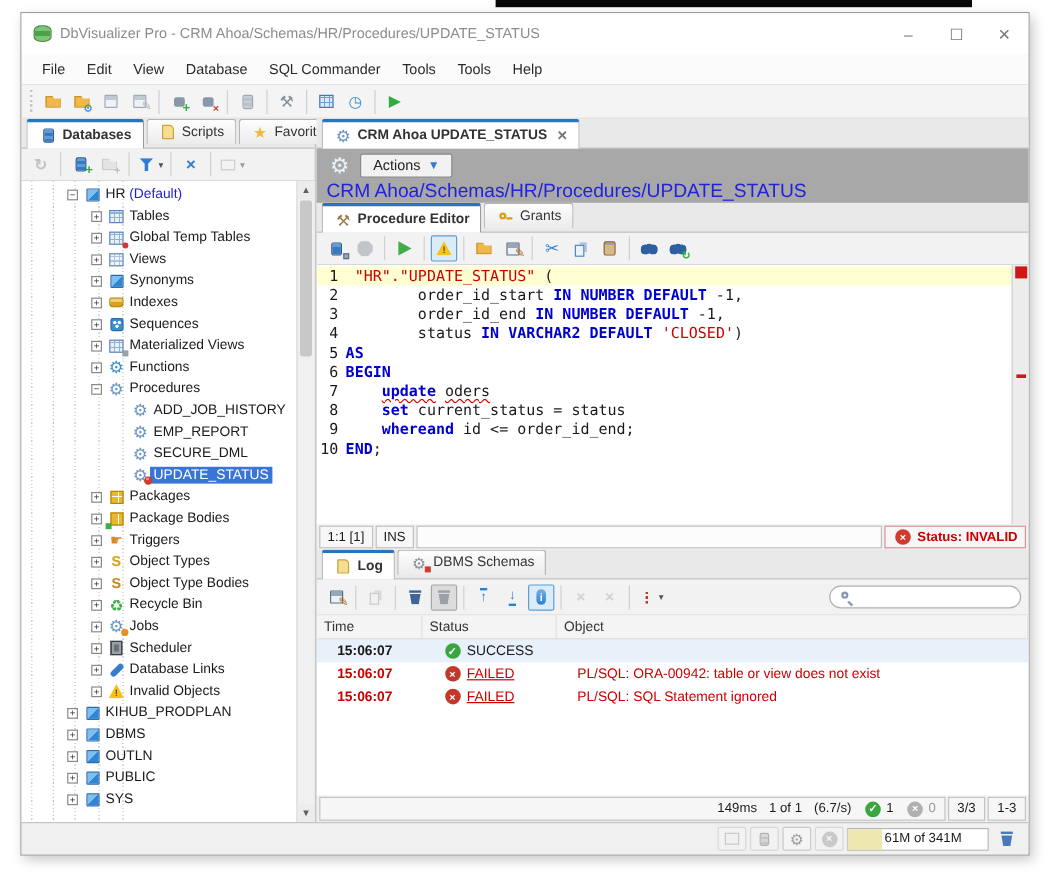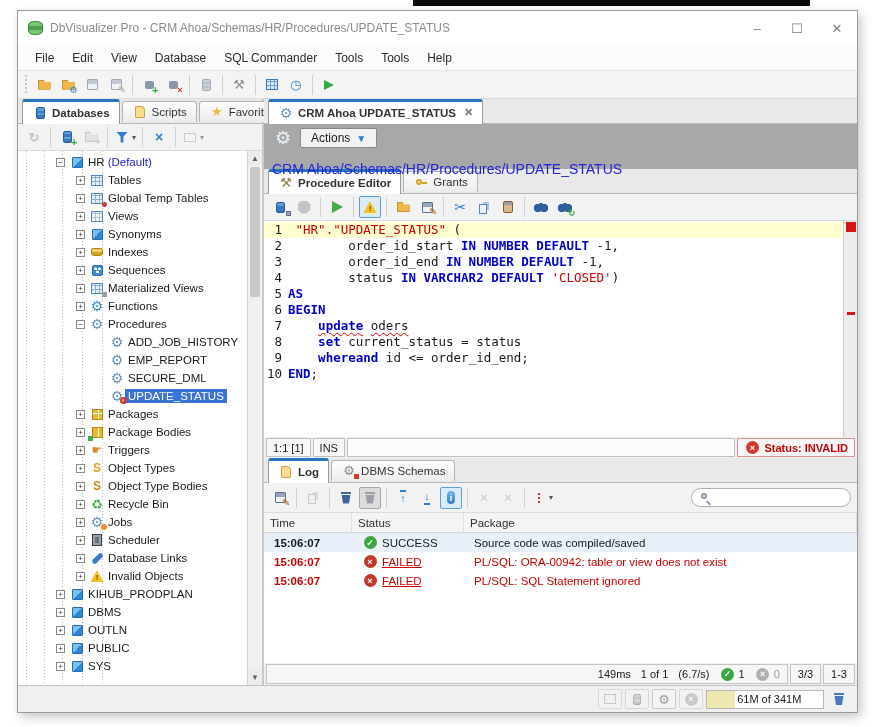--- a/index.html
+++ b/index.html
@@ -31,21 +31,21 @@
   .tb-btn.dis { opacity:.55; }
   .sep { width:1px; height:20px; background:#d0d0d0; margin:0 4px; flex:0 0 auto; }
   .dd { font-size:8px; color:#555; margin-left:2px; }
 
   
   .content { flex:1; display:flex; min-height:0; }
   .leftpanel { width:246px; flex:0 0 auto; border-right:2px solid #c9c9c9; display:flex; flex-direction:column; background:#f0f0f0; min-height:0; }
   .rightpanel { flex:1; display:flex; flex-direction:column; min-width:0; min-height:0; background:#f0f0f0; }
 
   
-  .tabstrip { height:25px; background:#e9e9e9; border-bottom:1px solid #b8b8b8; display:flex; align-items:center; padding-left:4px; flex:0 0 auto; }
+  .tabstrip { height:25px; background:#e9e9e9; border-bottom:1px solid #b8b8b8; display:flex; align-items:flex-start; padding-left:4px; flex:0 0 auto; }
   .tab { display:inline-flex; align-items:center; gap:4px; padding:0 9px; height:21px; margin-right:2px;
     background:linear-gradient(#fdfdfd,#ececec); border:1px solid #b4b4b4; border-bottom:none; border-radius:3px 3px 0 0; color:#333; }
   .tab.active { background:#fff; border-color:#9a9a9a; border-top:3px solid #2675bf; height:25px; font-weight:bold; }
   .tab .close { color:#777; font-size:11px; margin-left:4px; }
 
   
   .objtb { height:27px; background:#f2f2f2; border-bottom:1px solid #dadada; display:flex; align-items:center; padding-left:4px; flex:0 0 auto; }
 
   
   .treewrap { flex:1; display:flex; min-height:0; background:#fff; }
@@ -62,21 +62,21 @@
   .vsb .arr { height:15px; display:flex; align-items:center; justify-content:center; color:#606060; font-size:8px; background:#ececec; }
   .vsb .thumb { height:130px; margin:1px 2px; background:#c8c8c8; border-radius:2px; }
   .vsb .track { flex:1; }
 
   
   .objheader { height:45px; background:#a8a8a8; flex:0 0 auto; padding:4px 8px 2px 8px; position:relative; }
   .objheader .row1 { display:flex; align-items:center; gap:6px; }
   .objheader .title { color:#fff; font-size:16px; font-weight:bold; flex:1; }
   .actionsbtn { display:inline-flex; align-items:center; gap:6px; background:#f2f2f2; border:1px solid #8a8a8a; padding:2px 10px; border-radius:2px; font-size:12px; color:#222; }
   .actionsbtn .car { color:#2e7fd4; font-size:10px; }
-  .crumb { color:#2222dd; font-size:14px; margin-top:13px; }
+  .crumb { color:#2222dd; font-size:16px; margin-top:3px; }
 
   
   .edtb { height:27px; background:#f2f2f2; border-bottom:1px solid #d8d8d8; display:flex; align-items:center; padding-left:4px; flex:0 0 auto; }
 
   
   .editor { flex:1; background:#fff; display:flex; min-height:0; font-family:"DejaVu Sans Mono", monospace; font-size:12.5px; }
   .codearea { flex:1; overflow:hidden; padding-top:1px; }
   .codeline { height:16px; line-height:16px; white-space:pre; display:flex; }
   .codeline.hl { background:#ffffd2; }
   .lnum { width:24px; text-align:right; padding-right:6px; color:#1a1a1a; flex:0 0 auto; }
@@ -96,21 +96,21 @@
 
   
   .logtb { height:30px; background:#f2f2f2; border-bottom:1px solid #dcdcdc; display:flex; align-items:center; padding:0 6px 0 4px; flex:0 0 auto; }
   .searchbox { margin-left:auto; width:160px; height:19px; border:1px solid #b0b0b0; border-radius:10px; background:#fff; display:flex; align-items:center; padding:0 6px; gap:4px; }
   .searchbox input { border:none; outline:none; flex:1; font-size:11px; min-width:0; background:transparent; }
   .logtable { height:150px; background:#fff; overflow:hidden; flex:0 0 auto; display:flex; flex-direction:column; }
   .lth { display:flex; height:20px; background:#f4f4f4; border-bottom:1px solid #d4d4d4; align-items:center; color:#333; flex:0 0 auto; }
   .lth > div { padding:0 6px; border-right:1px solid #e0e0e0; height:100%; display:flex; align-items:center; }
   .lrow { display:flex; height:19px; align-items:center; }
   .lrow.alt { background:#e8f0fa; }
-  .lrow > div { padding:0 10px; overflow:hidden; white-space:nowrap; display:flex; align-items:center; gap:4px; }
+  .lrow > div { padding:0 17px; overflow:hidden; white-space:nowrap; display:flex; align-items:center; gap:4px; }
   .c-time { width:88px; flex:0 0 auto; font-weight:bold; }
   .c-status { width:112px; flex:0 0 auto; }
   .c-msg { flex:1; }
   .lrow.err { color:#cc0000; }
   .lrow.err .c-time { color:#cc0000; }
   .st-failed { text-decoration:underline; }
   .logfooter { height:22px; display:flex; gap:2px; padding:1px 2px; background:#f0f0f0; flex:0 0 auto; }
   .fcell { border:1px solid #c4c4c4; background:#f6f6f6; display:flex; align-items:center; padding:0 7px; gap:5px; font-size:11px; }
   .fcell.main { flex:1; justify-content:flex-end; gap:10px; }
 
@@ -775,32 +775,31 @@
               </b>
             </span>
           <input placeholder="" style="">
         </span>
       </div>
 
       <div class="logtable">
         <div class="lth" id="logHeader">
             <div class="c-time" style="font-weight: normal;">Time</div>
             <div class="c-status" style="font-weight: normal;">Status</div>
-            <div class="c-msg" style="font-weight: normal;">Package</div>
+            <div class="c-msg" style="font-weight: normal;">Object</div>
           </div>
         <div id="logRows">
             <div class="lrow alt">
               <div class="c-time">15:06:07</div>
               <div class="c-status">
                 <span class="ic">
                   <b style="display:inline-flex;width:13px;height:13px;border-radius:50%;background:#3aa63f;color:#fff;font-size:9px;font-weight:bold;align-items:center;justify-content:center">✓</b>
                 </span>
                 <span class="">SUCCESS</span>
               </div>
-              <div class="c-msg">Source code was compiled/saved</div>
             </div>
             <div class="lrow err">
               <div class="c-time">15:06:07</div>
               <div class="c-status">
                 <span class="ic">
                   <b style="display:inline-flex;width:13px;height:13px;border-radius:50%;background:#c0392b;color:#fff;font-size:9px;font-weight:bold;align-items:center;justify-content:center">×</b>
                 </span>
                 <span class="st-failed">FAILED</span>
               </div>
               <div class="c-msg">PL/SQL: ORA-00942: table or view does not exist</div>

